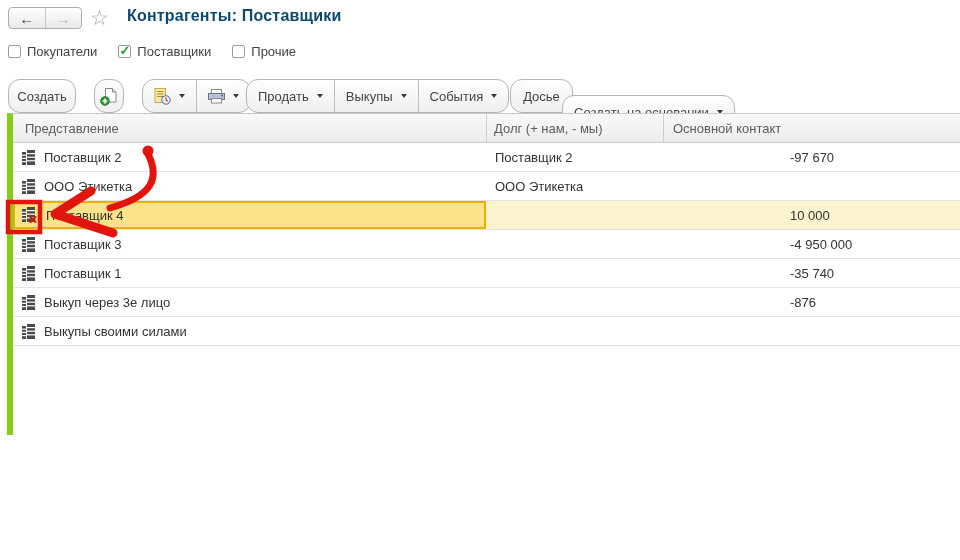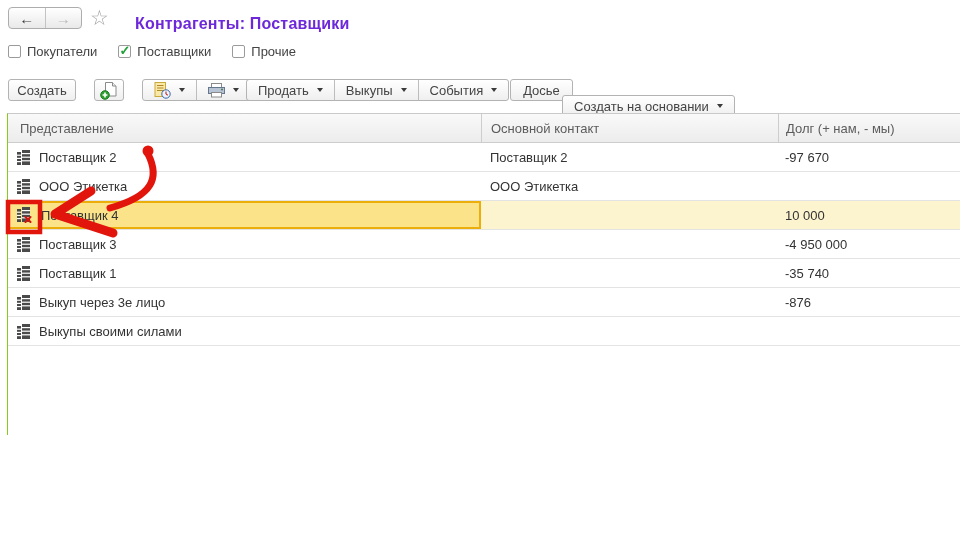--- a/index.html
+++ b/index.html
@@ -20,39 +20,39 @@
     border:none; background:transparent; padding:0; cursor:pointer;
     font-size:15px; font-weight:bold; font-family:inherit; line-height:1;
   }
   .nav-btn.back { border-right:1px solid #c3c3c3; color:#3c3c3c; }
   .nav-btn.fwd  { color:#b9b9b9; }
   .star {
     position:absolute; left:90px; top:5px; font-size:21px; color:#a5a5a5;
     cursor:pointer; line-height:1.2;
   }
   .page-title {
-    position:absolute; left:127px; top:7px; margin:8px;
-    font-size:16px; font-weight:bold; color:#6d28d9; letter-spacing:.2px;
+    position:absolute; left:127px; top:7px; margin:0;
+    font-size:16px; font-weight:bold; color:#0c4a6e; letter-spacing:.2px;
   }
 
   
   .filters { position:absolute; left:8px; top:44px; display:flex; gap:21px; }
   .filter-item { display:flex; align-items:center; gap:6px; font-size:13px; color:#444; cursor:pointer; }
   .checkbox {
     width:13px; height:13px; background:#fff; border:1px solid #9b9b9b;
     border-radius:2px; display:flex; align-items:center; justify-content:center;
   }
   .checkbox .check {
     color:#21a038; font-weight:bold; font-size:13px; line-height:1; margin-top:-2px;
   }
 
   
   .btn, .btn-group {
-    position:absolute; top:79px; height:22px;
-    border:1px solid #b3b3b3; border-radius:3px;
+    position:absolute; top:79px; height:34px;
+    border:1px solid #b3b3b3; border-radius:12px;
     background:linear-gradient(#ffffff,#efefef);
   }
   .btn {
     display:flex; align-items:center; justify-content:center;
     font-size:13px; color:#444; cursor:pointer; font-family:inherit; padding:0 12px;
   }
   .btn-group { display:flex; padding:0; }
   .seg {
     display:flex; align-items:center; padding:0 11px; font-size:13px; color:#444;
     cursor:pointer; border-right:1px solid #bdbdbd;
@@ -66,21 +66,21 @@
   #btn-create { left:8px; width:68px; }
   #btn-new-group { left:94px; width:30px; padding:0; }
   #grp-reports { left:142px; }
   #grp-actions { left:246px;text-align:right; }
   #btn-dossier { left:510px; width:63px; }
   #btn-based-on { left:562px;margin-top:16px; }
 
   
   .table-area {
     position:absolute; left:7px; top:113px; width:953px; height:322px;
-    background:#fff; border-left:1px solid #84cc16; border-top:1px solid #c9c9c9;
+    background:#fff; border-left:6px solid #84cc16; border-top:1px solid #c9c9c9;
   }
   .t-header {
     display:flex; height:29px; background:linear-gradient(#f9f9f9,#ececec);
     border-bottom:1px solid #cdcdcd; color:#5c5c5c; font-size:13px;
   }
   .hcell { display:flex; align-items:center; }
   .hcell.c1 { width:473px; padding-left:12px; }
   .hcell.c2 { width:297px; padding-left:9px; border-left:1px solid #cdcdcd; }
   .hcell.c3 { flex:1; padding-left:7px; border-left:1px solid #cdcdcd; }
   .t-row {
@@ -192,22 +192,22 @@
 <div class="btn-group" id="btn-based-on">
   <div class="seg">
     <span>Создать на основании</span>
     <span class="caret"></span>
   </div>
 </div>
 
 <div class="table-area">
   <div class="t-header">
     <div class="hcell c1">Представление</div>
+    <div class="hcell c3">Долг (+ нам, - мы)</div>
     <div class="hcell c2">Основной контакт</div>
-    <div class="hcell c3">Долг (+ нам, - мы)</div>
   </div>
 
   <div class="t-row">
     <div class="cell c1">
       <span class="row-icon">
         <svg width="13" height="15" viewBox="0 0 13 15">
             <rect x="0" y="2" width="4" height="13" fill="#4a4a4a"></rect>
             <rect x="5" y="0" width="8" height="15" fill="#4a4a4a"></rect>
             <g stroke="#fff" stroke-width="1.2">
               <line x1="0" y1="5.2" x2="4" y2="5.2"></line>

